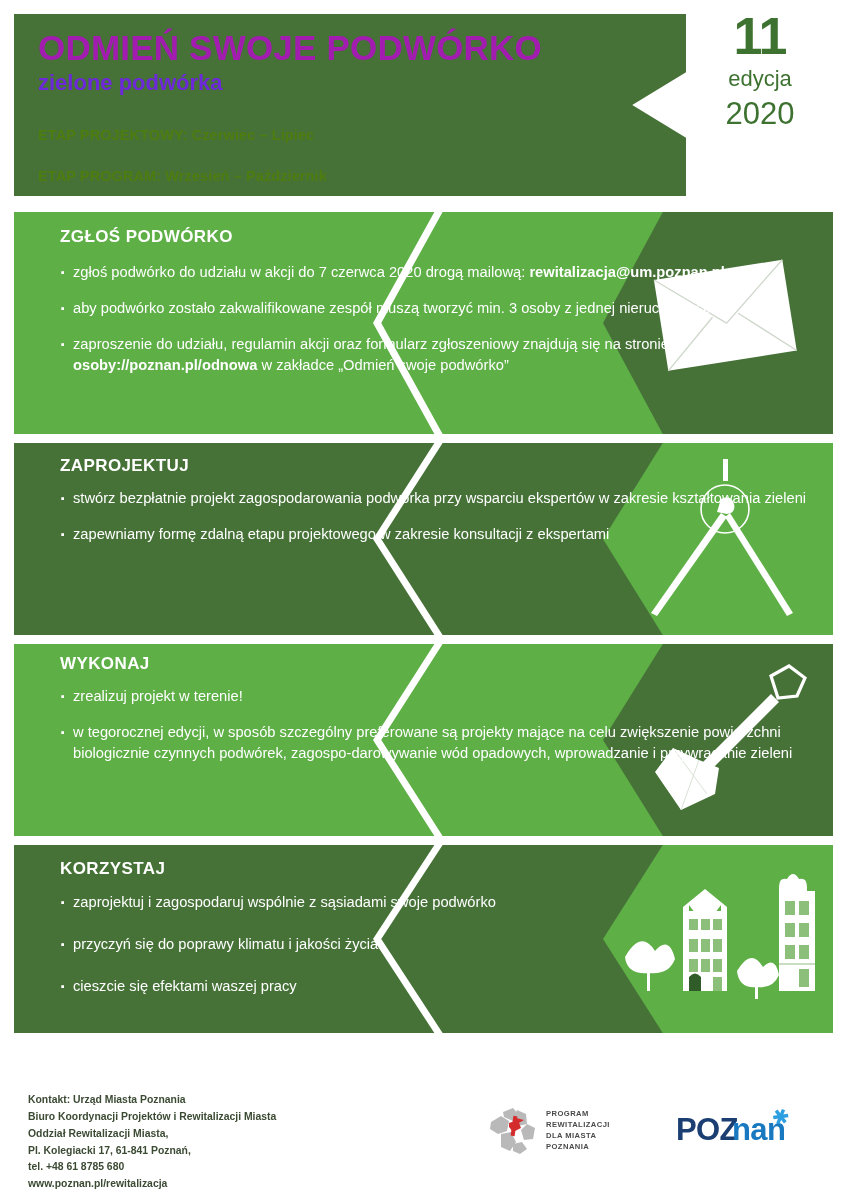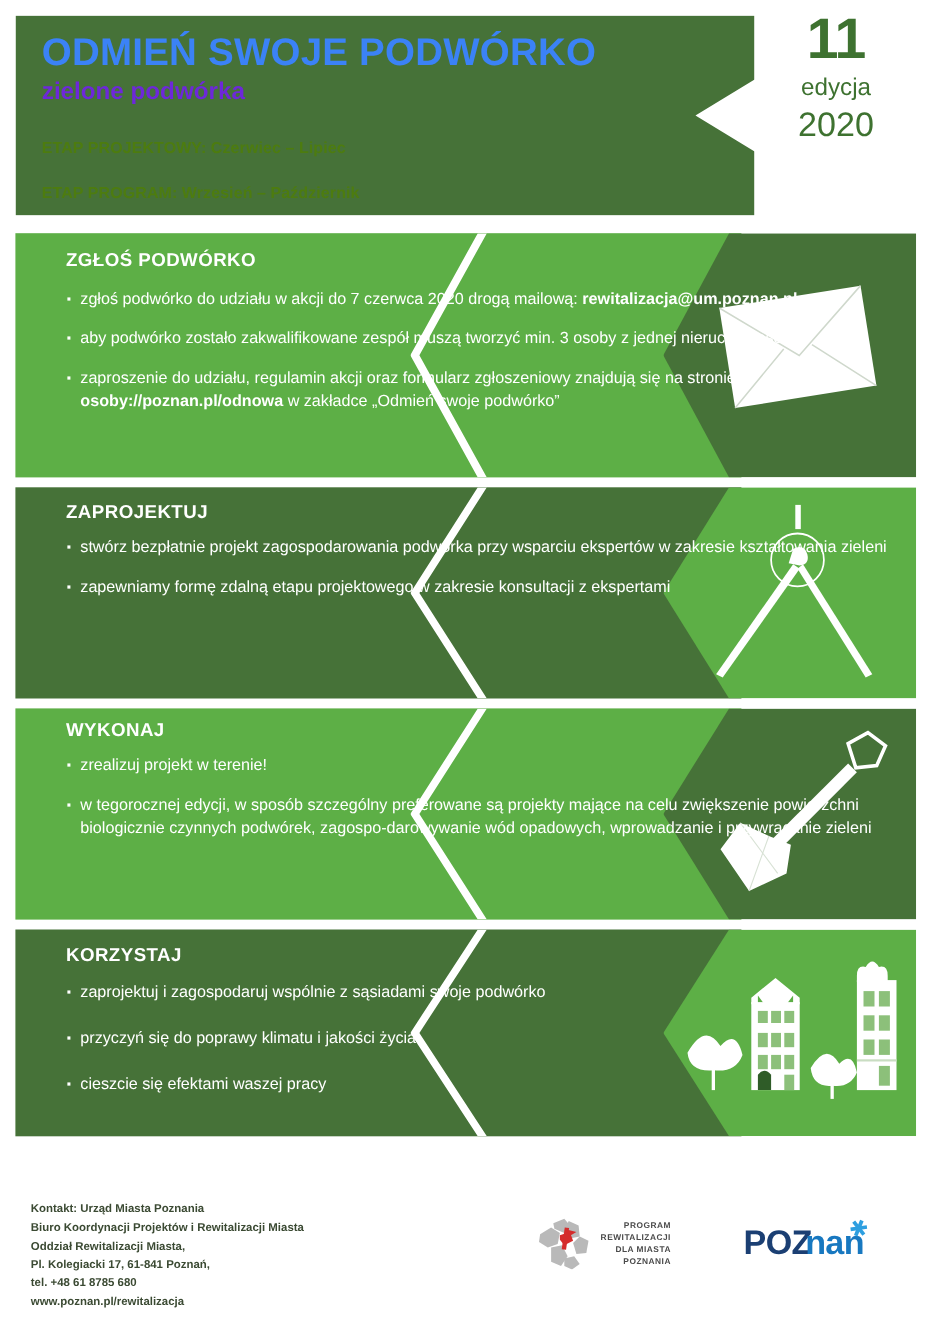--- a/index.html
+++ b/index.html
@@ -30,21 +30,21 @@
     background: #467238;
     clip-path: polygon(0 0, 100% 0, 100% 32%, 92% 50%, 100% 68%, 100% 100%, 0 100%);
   }
   .header-inner {
     position: absolute;
     left: 24px;
     top: 16px;
     right: 90px;
   }
   .poster-title {
-    color: #3b82f6;
+    color: #a21caf;
     font-size: 35px;
     font-weight: bold;
     letter-spacing: 0.2px;
     line-height: 1.05;
     white-space: nowrap;
   }
   .poster-subtitle {
     color: #6d28d9;
     font-size: 22px;
     font-weight: bold;
@@ -196,21 +196,20 @@
     align-items: center;
     gap: 7px;
   }
   .logo-program-text {
     color: #4a4a4a;
     font-size: 7.6px;
     font-weight: bold;
     line-height: 1.45;
     letter-spacing: 0.45px;
     white-space: pre-line;
-    text-align: right;
   }
   .logo-poznan {
     position: absolute;
     left: 676px;
     top: 1108px;
     width: 125px;
     height: 42px;
   }
   .poznan-text {
     font-size: 31px;

